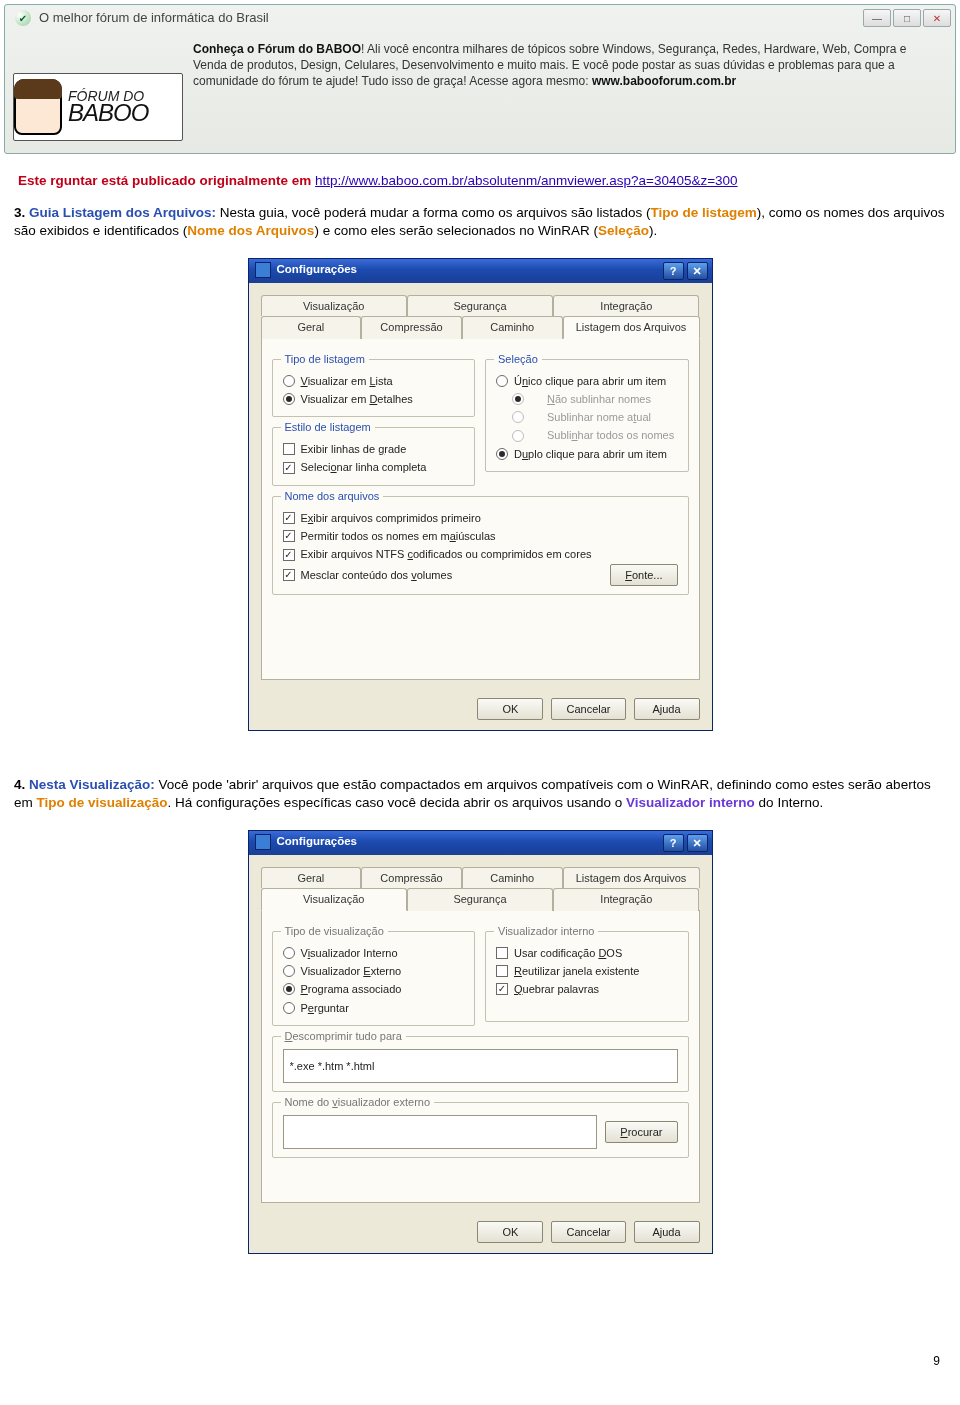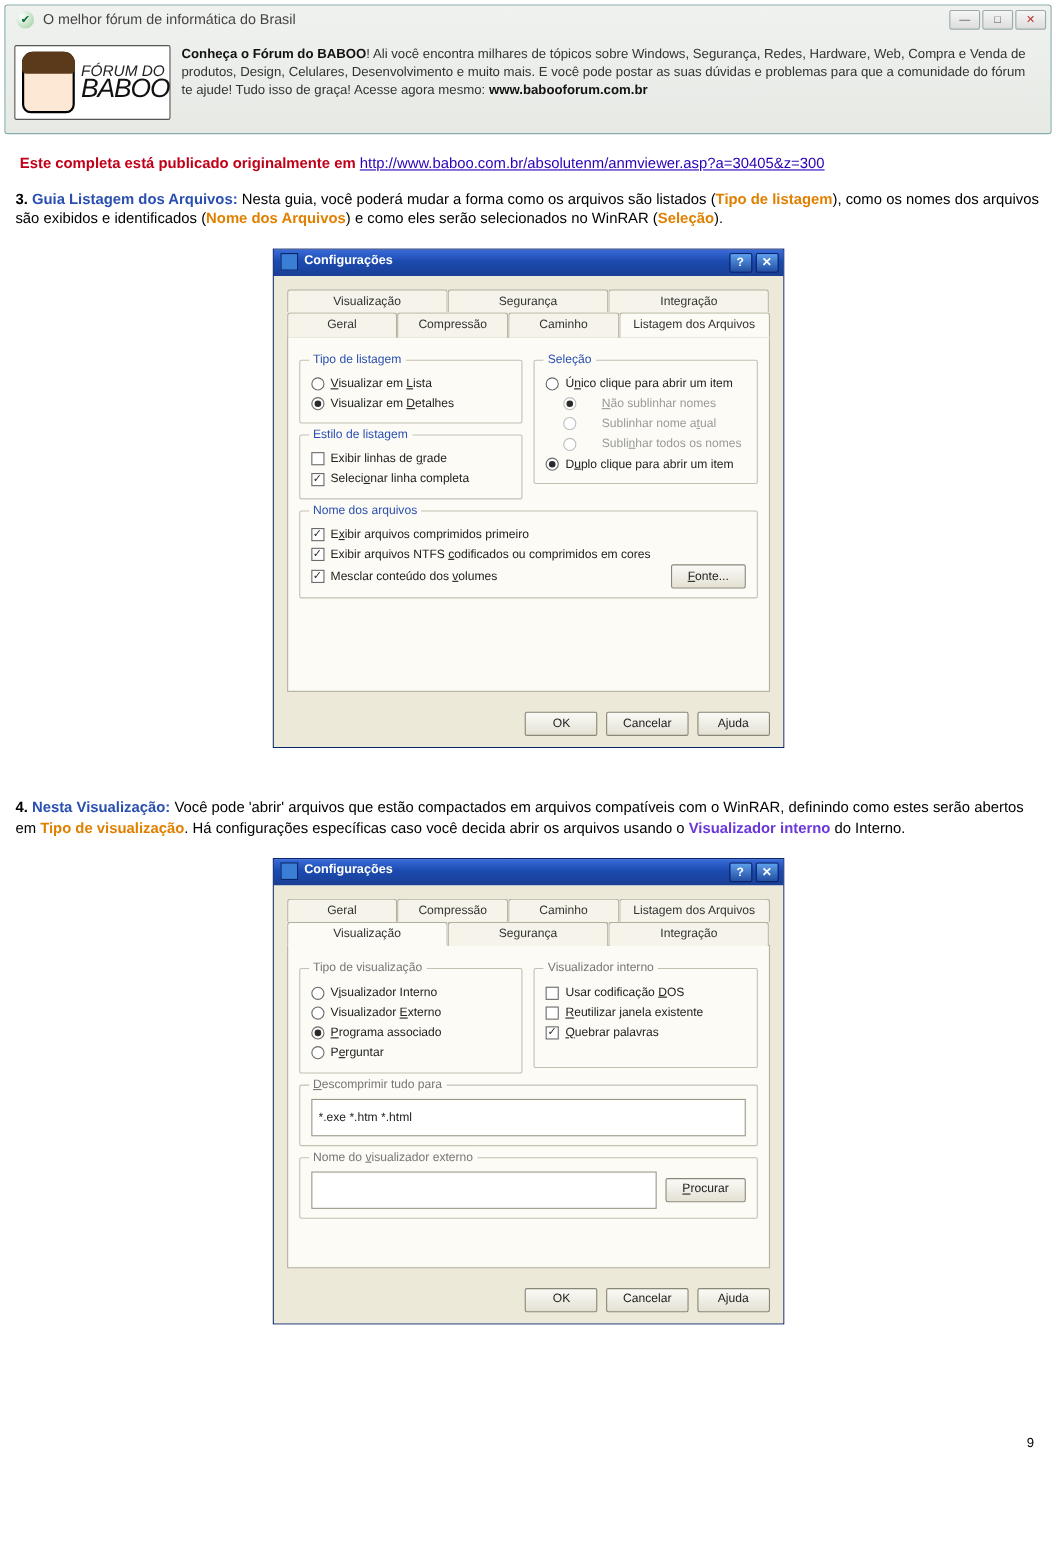--- a/index.html
+++ b/index.html
@@ -46,26 +46,27 @@
     color: #555;
   }
   .browser-titlebar .winbtn.close { color: #b33; }
   .browser-body {
     display: flex;
     align-items: flex-start;
     padding: 10px 14px 12px 8px;
     gap: 10px;
   }
   .forum-logo {
-    width: 142px; height: 68px;
+    width: 170px; height: 68px;
     border: 1px solid #555;
     border-radius: 2px;
     background: #fff;
-    display: flex; align-items: center; justify-content: flex-end;
+    display: flex; align-items: center; justify-content: flex-start;
     flex-shrink: 0;
+    margin-top: 32px;
   }
   .logo-inner {
     display: flex; align-items: center; gap: 6px;
   }
   .logo-face {
     width: 48px; height: 56px;
     border: 2px solid #000;
     border-radius: 10px 10px 8px 8px;
     background: #fce8d5;
     position: relative;
@@ -283,21 +284,21 @@
         </span>
       </div>
     </div>
     <div class="promo-text">
       <b>Conheça o Fórum do BABOO</b><span></span><span>! Ali você encontra milhares de tópicos sobre Windows, Segurança, Redes, Hardware, Web, Compra e Venda de produtos, Design, Celulares, Desenvolvimento e muito mais. E você pode postar as suas dúvidas e problemas para que a comunidade do fórum te ajude! Tudo isso de graça! Acesse agora mesmo: <b>www.babooforum.com.br</b></span>
     </div>
   </div>
 </div>
 
 <div class="doc-section">
-  <span class="first-line">Este completa está publicado originalmente em </span>
+  <span class="first-line">Este rguntar está publicado originalmente em </span>
   <a class="doc-link">http://www.baboo.com.br/absolutenm/anmviewer.asp?a=30405&amp;z=300</a>
 </div>
 
 <div class="para">
   <span class="num">3. </span>
   <span class="blue-b">Guia Listagem dos Arquivos:</span>
   <span> Nesta guia, você poderá mudar a forma como os arquivos são listados (</span><span class="orange-b">Tipo de listagem</span><span>), como os nomes dos arquivos são exibidos e identificados (</span><span class="orange-b">Nome dos Arquivos</span><span>) e como eles serão selecionados no WinRAR (</span><span class="orange-b">Seleção</span><span>).</span>
 </div>
 
 <div class="dialog">
@@ -371,20 +372,24 @@
                 <span>D<span class="u">u</span>plo clique para abrir um item</span>
               </div>
           </div>
         </div>
       </div>
       <div class="group">
         <div class="legend">Nome dos arquivos</div>
         <div class="check checked">
             <span class="box"></span>
             <span>E<span class="u">x</span>ibir arquivos comprimidos primeiro</span>
+          </div>
+        <div class="check checked">
+            <span class="box"></span>
+            <span>Permitir todos os nomes em m<span class="u">a</span>iúsculas</span>
           </div>
         <div class="check checked">
             <span class="box"></span>
             <span>Exibir arquivos NTFS <span class="u">c</span>odificados ou comprimidos em cores</span>
           </div>
         <div style="display:flex;align-items:center;gap:10px">
           <div class="check checked" style="flex:1">
               <span class="box"></span>
               <span>Mesclar conteúdo dos <span class="u">v</span>olumes</span>
             </div>

